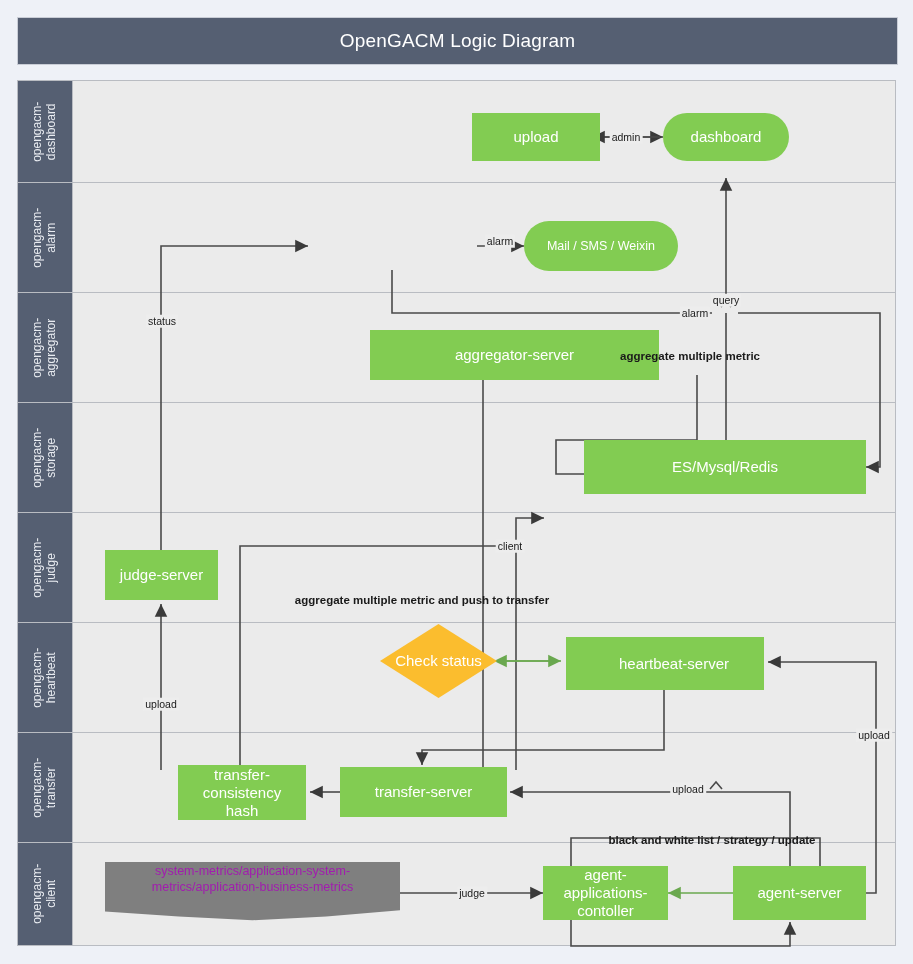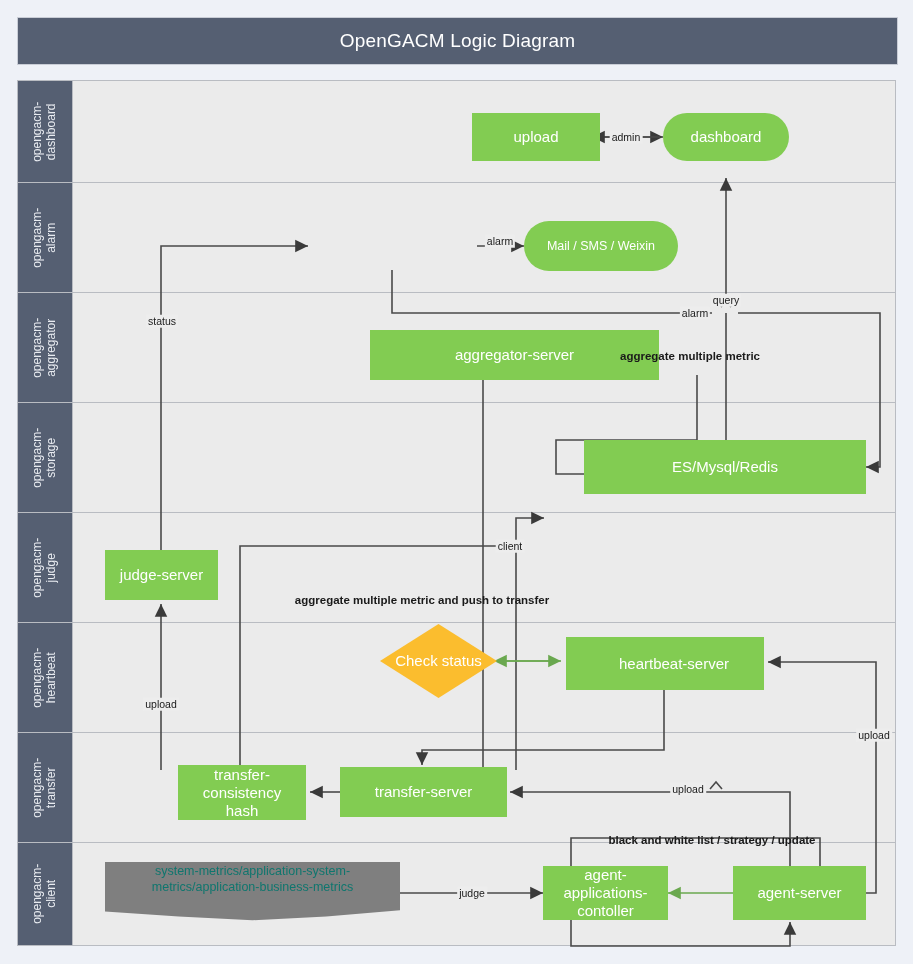--- a/index.html
+++ b/index.html
@@ -45,21 +45,21 @@
   .node.small{font-size:12.5px;}
   .node.diamond{
     background:transparent;color:#ffffff;font-size:15px;
   }
   .diamond-shape{
     position:absolute;inset:0;background:#fbbd2e;
     clip-path:polygon(50% 0%,100% 50%,50% 100%,0% 50%);
   }
   .diamond .dlabel{position:relative;z-index:2;}
   .doc-node{
-    position:absolute;color:#0f766e;font-size:12.5px;line-height:1.25;
+    position:absolute;color:#a21caf;font-size:12.5px;line-height:1.25;
     display:flex;align-items:center;justify-content:center;text-align:center;
     padding:0 14px 14px 14px;box-sizing:border-box;
   }
   .doc-shape{
     position:absolute;inset:0;background:#7f7f7f;
     clip-path:polygon(0% 0%,100% 0%,100% 78%,75% 88%,50% 94%,25% 88%,0% 80%);
   }
   .doc-node .dtext{position:relative;z-index:2;transform:translateY(-6px);}
 
   .elabel{

